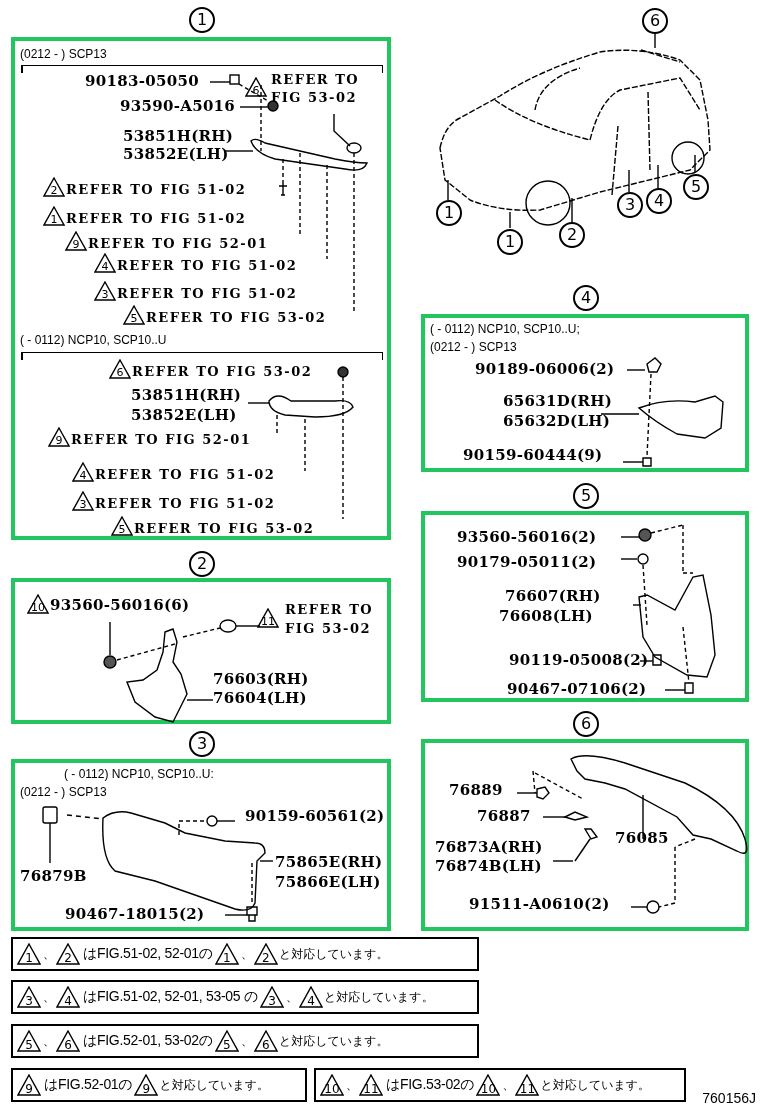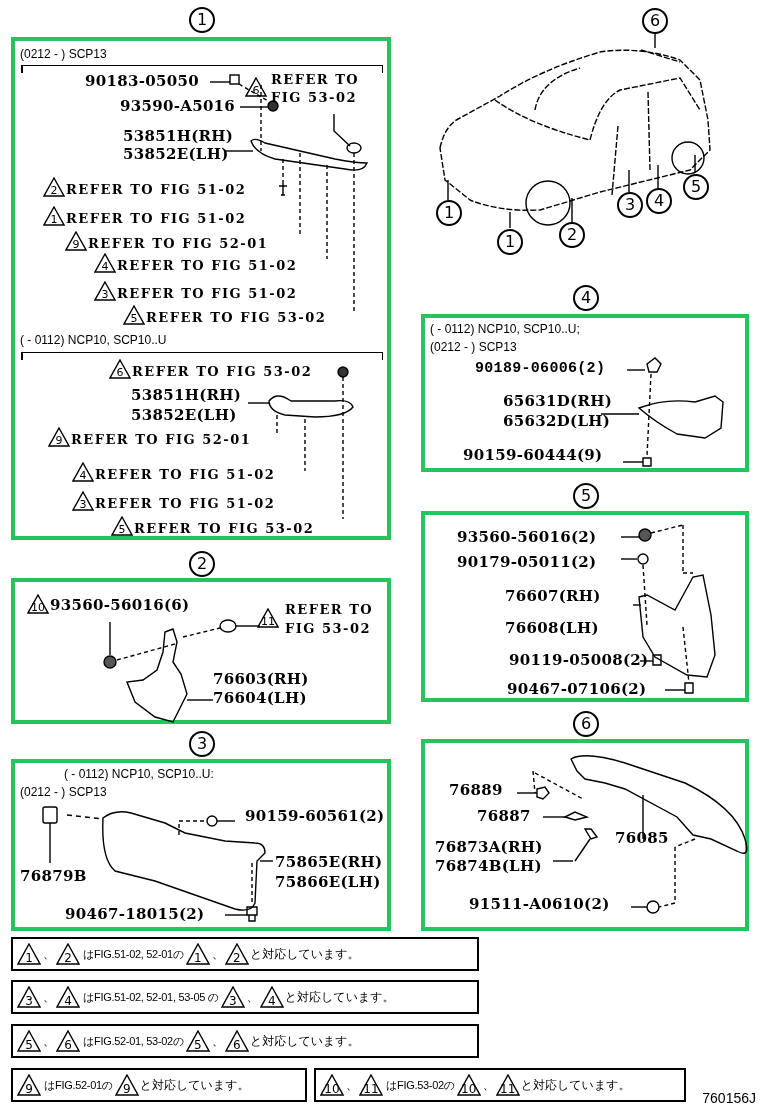--- a/index.html
+++ b/index.html
@@ -14,21 +14,21 @@
   .tri svg{position:absolute;left:0;top:0;}
   .tri span{position:absolute;left:0;right:0;bottom:0;text-align:center;font-family:"DejaVu Sans",sans-serif;font-size:11px;font-weight:normal;letter-spacing:0;line-height:13px;}
   .bracket{position:absolute;border-top:1.5px solid #000;}
   .bracket:before,.bracket:after{content:"";position:absolute;top:-1px;width:1.5px;height:8px;background:#000;}
   .bracket:before{left:0}.bracket:after{right:0}
   svg.draw{position:absolute;left:0;top:0;overflow:visible;}
   .note{position:absolute;border:2px solid #000;box-sizing:border-box;height:34px;font-family:"DejaVu Sans",sans-serif;font-size:12px;display:flex;align-items:center;padding-left:4px;white-space:nowrap;}
   .note .tri{width:24px;height:22px;}
   .note .tri span{font-size:12px;line-height:14px;}
   .note .sep{margin:0 1px;}
-  .note .fig{font-family:"Liberation Sans",sans-serif;font-size:11px;letter-spacing:-0.3px;margin:0 2px;}
+  .note .fig{font-family:"Liberation Sans",sans-serif;font-size:14px;letter-spacing:-0.3px;margin:0 2px;}
   .code{position:absolute;right:4px;bottom:6px;font-family:"Liberation Sans",sans-serif;font-size:14px;}
 </style>
 </head>
 <body>
 
 <div class="circ" style="left:189px;top:7px;">1</div>
 <div class="panel" style="left:11px;top:37px;width:380px;height:503px;">
   <div class="cond" style="left:5px;top:6px;">(0212 -      ) SCP13</div>
   <div class="bracket" style="left:6px;top:24px;width:362px;"></div>
 
@@ -208,21 +208,21 @@
 <div class="circ" style="left:559px;top:222px;">2</div>
 <div class="circ" style="left:617px;top:192px;">3</div>
 <div class="circ" style="left:646px;top:188px;">4</div>
 <div class="circ" style="left:683px;top:174px;">5</div>
 <div class="circ" style="left:642px;top:8px;">6</div>
 
 <div class="circ" style="left:573px;top:285px;">4</div>
 <div class="panel" style="left:421px;top:314px;width:328px;height:158px;">
   <div class="cond" style="left:5px;top:4px;">(      - 0112) NCP10, SCP10..U;</div>
   <div class="cond" style="left:5px;top:22px;">(0212 -      ) SCP13</div>
-  <div class="pn" style="left:50px;top:42px;font-family:Liberation Mono, monospace;">90189-06006(2)</div>
+  <div class="pn" style="left:50px;top:42px;">90189-06006(2)</div>
   <div class="pn big" style="left:78px;top:74px;">65631D(RH)</div>
   <div class="pn big" style="left:78px;top:94px;">65632D(LH)</div>
   <div class="pn" style="left:38px;top:128px;">90159-60444(9)</div>
   <svg class="draw" width="328" height="158">
     <g stroke="#000" fill="none" stroke-width="1.4">
       <line x1="202" y1="52" x2="220" y2="52"></line>
       <path d="M222,46 l8,-6 l6,6 l-4,8 l-8,0 z"></path>
       <line x1="226" y1="56" x2="222" y2="138" stroke-dasharray="4,3"></line>
       <path d="M214,90 Q240,80 270,84 L290,78 L298,84 L296,110 L280,120 L252,116 Q230,104 214,90 Z"></path>
       <line x1="176" y1="96" x2="214" y2="96"></line>
@@ -230,21 +230,21 @@
       <line x1="198" y1="144" x2="218" y2="144"></line>
     </g>
   </svg>
 </div>
 
 <div class="circ" style="left:573px;top:483px;">5</div>
 <div class="panel" style="left:421px;top:511px;width:328px;height:191px;">
   <div class="pn" style="left:32px;top:13px;">93560-56016(2)</div>
   <div class="pn" style="left:32px;top:38px;">90179-05011(2)</div>
   <div class="pn big" style="left:80px;top:72px;">76607(RH)</div>
-  <div class="pn big" style="left:80px;top:92px;margin-top:12px;">76608(LH)</div>
+  <div class="pn big" style="left:74px;top:92px;">76608(LH)</div>
   <div class="pn" style="left:52px;top:136px;margin-left:32px;">90119-05008(2)</div>
   <div class="pn" style="left:82px;top:165px;">90467-07106(2)</div>
   <svg class="draw" width="328" height="191">
     <g stroke="#000" fill="none" stroke-width="1.4">
       <line x1="196" y1="22" x2="214" y2="22"></line>
       <circle cx="220" cy="20" r="6" fill="#555"></circle>
       <line x1="226" y1="18" x2="258" y2="10" stroke-dasharray="4,3"></line>
       <line x1="258" y1="10" x2="258" y2="58" stroke-dasharray="4,3"></line>
       <line x1="258" y1="58" x2="268" y2="58" stroke-dasharray="4,3"></line>
       <line x1="196" y1="44" x2="212" y2="44"></line>

